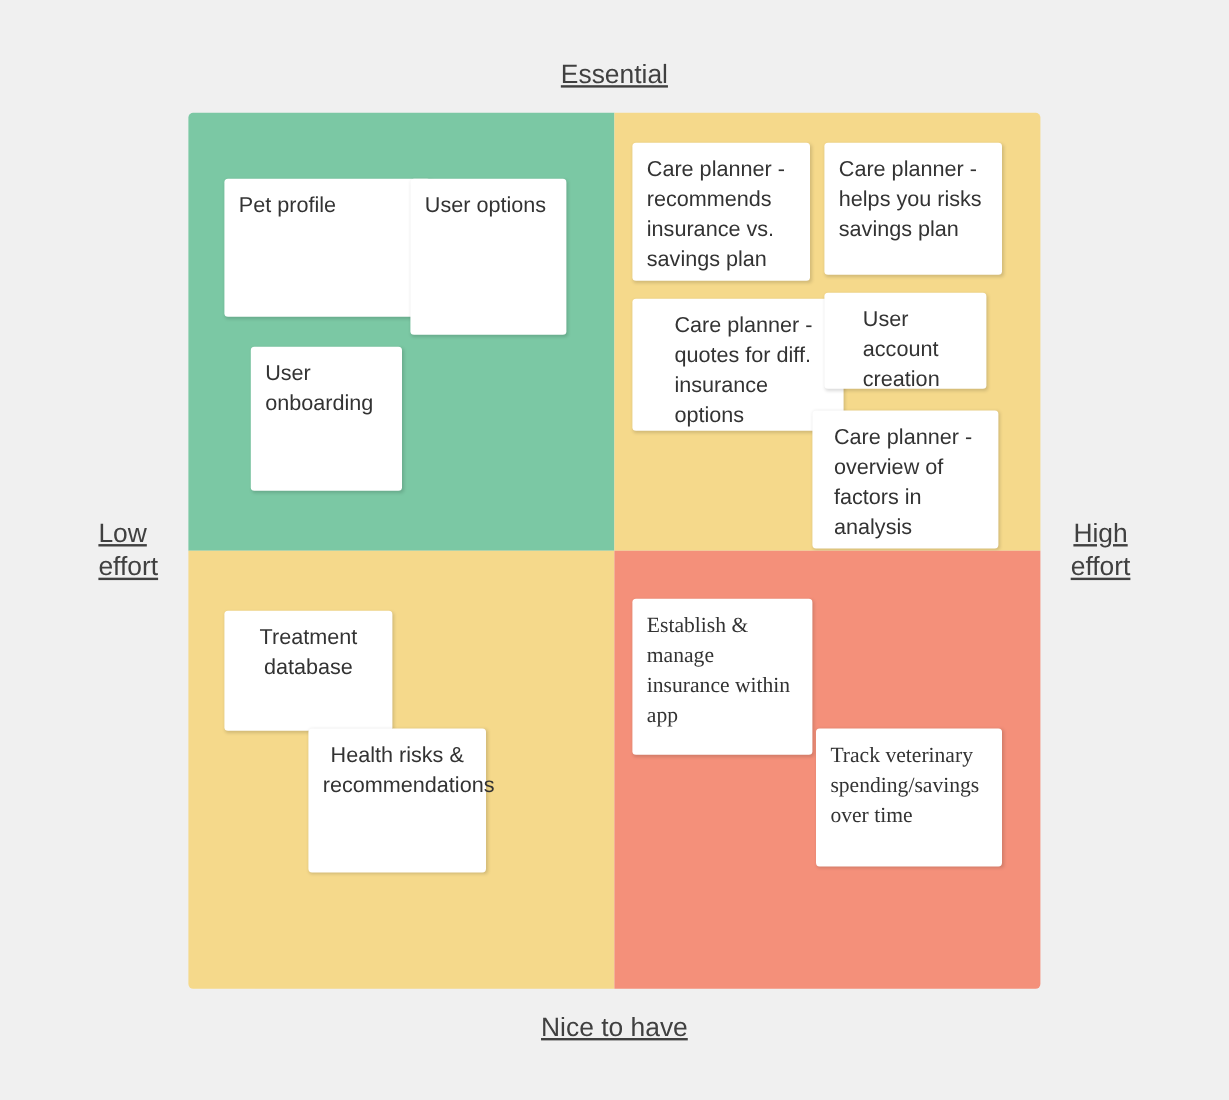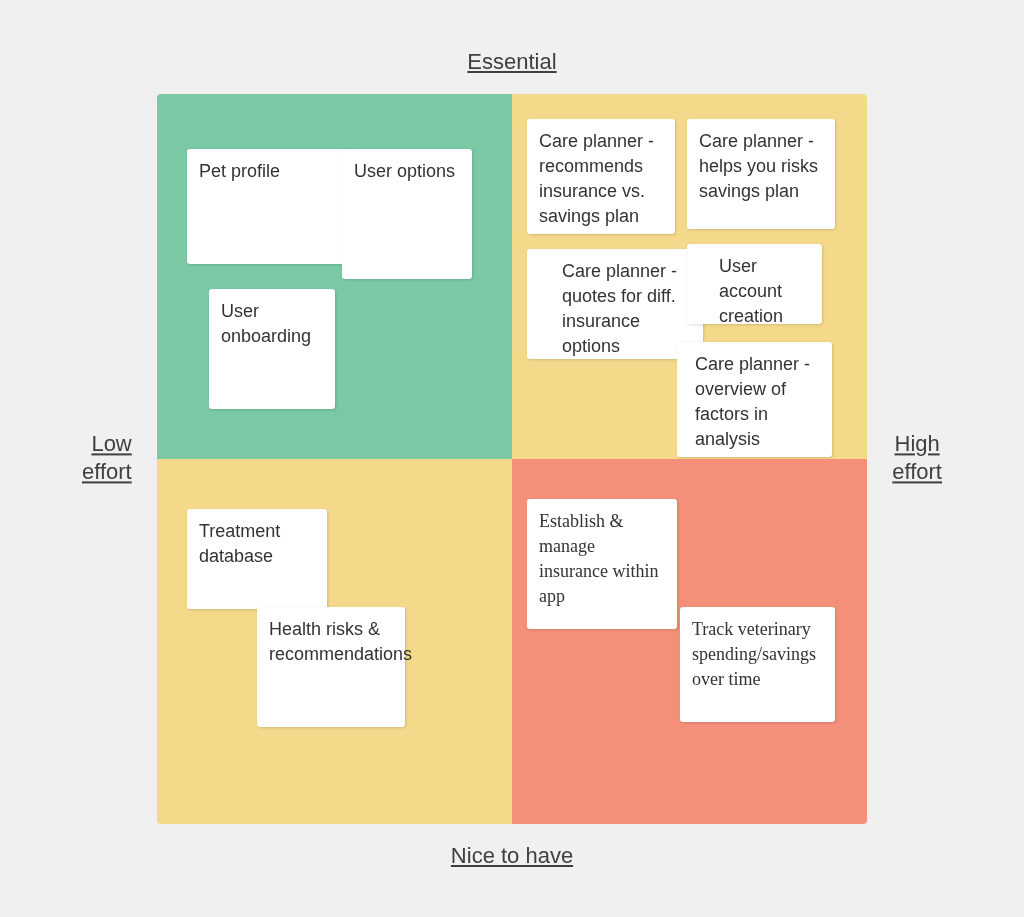--- a/index.html
+++ b/index.html
@@ -38,21 +38,21 @@
       bottom: 10px;
       left: 50%;
       transform: translateX(-50%);
       text-align: center;
     }
 
     .label-low-effort {
       left: 0px;
       top: 50%;
       transform: translateY(-50%);
-      text-align: right;
+      text-align: left;
       line-height: 1.3;
     }
 
     .label-high-effort {
       right: 0px;
       top: 50%;
       transform: translateY(-50%);
       text-align: center;
       line-height: 1.3;
     }
@@ -78,20 +78,21 @@
     }
 
     .q-top-right {
       background: #f5d98b;
       border-radius: 0 4px 0 0;
     }
 
     .q-bottom-left {
       background: #f5d98b;
       border-radius: 0 0 0 4px;
+      text-align: center;
     }
 
     .q-bottom-right {
       background: #f4907a;
       border-radius: 0 0 4px 0;
       font-family: Liberation Serif, serif;
     }
 
     .card {
       position: absolute;

